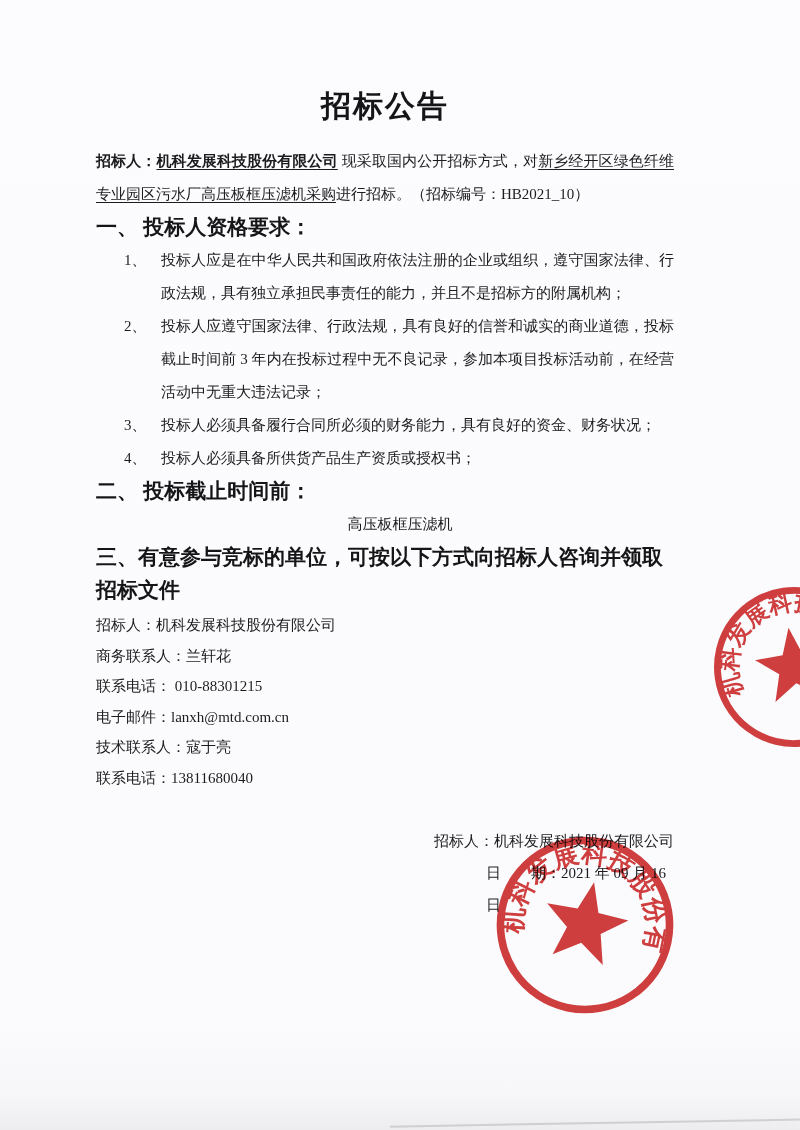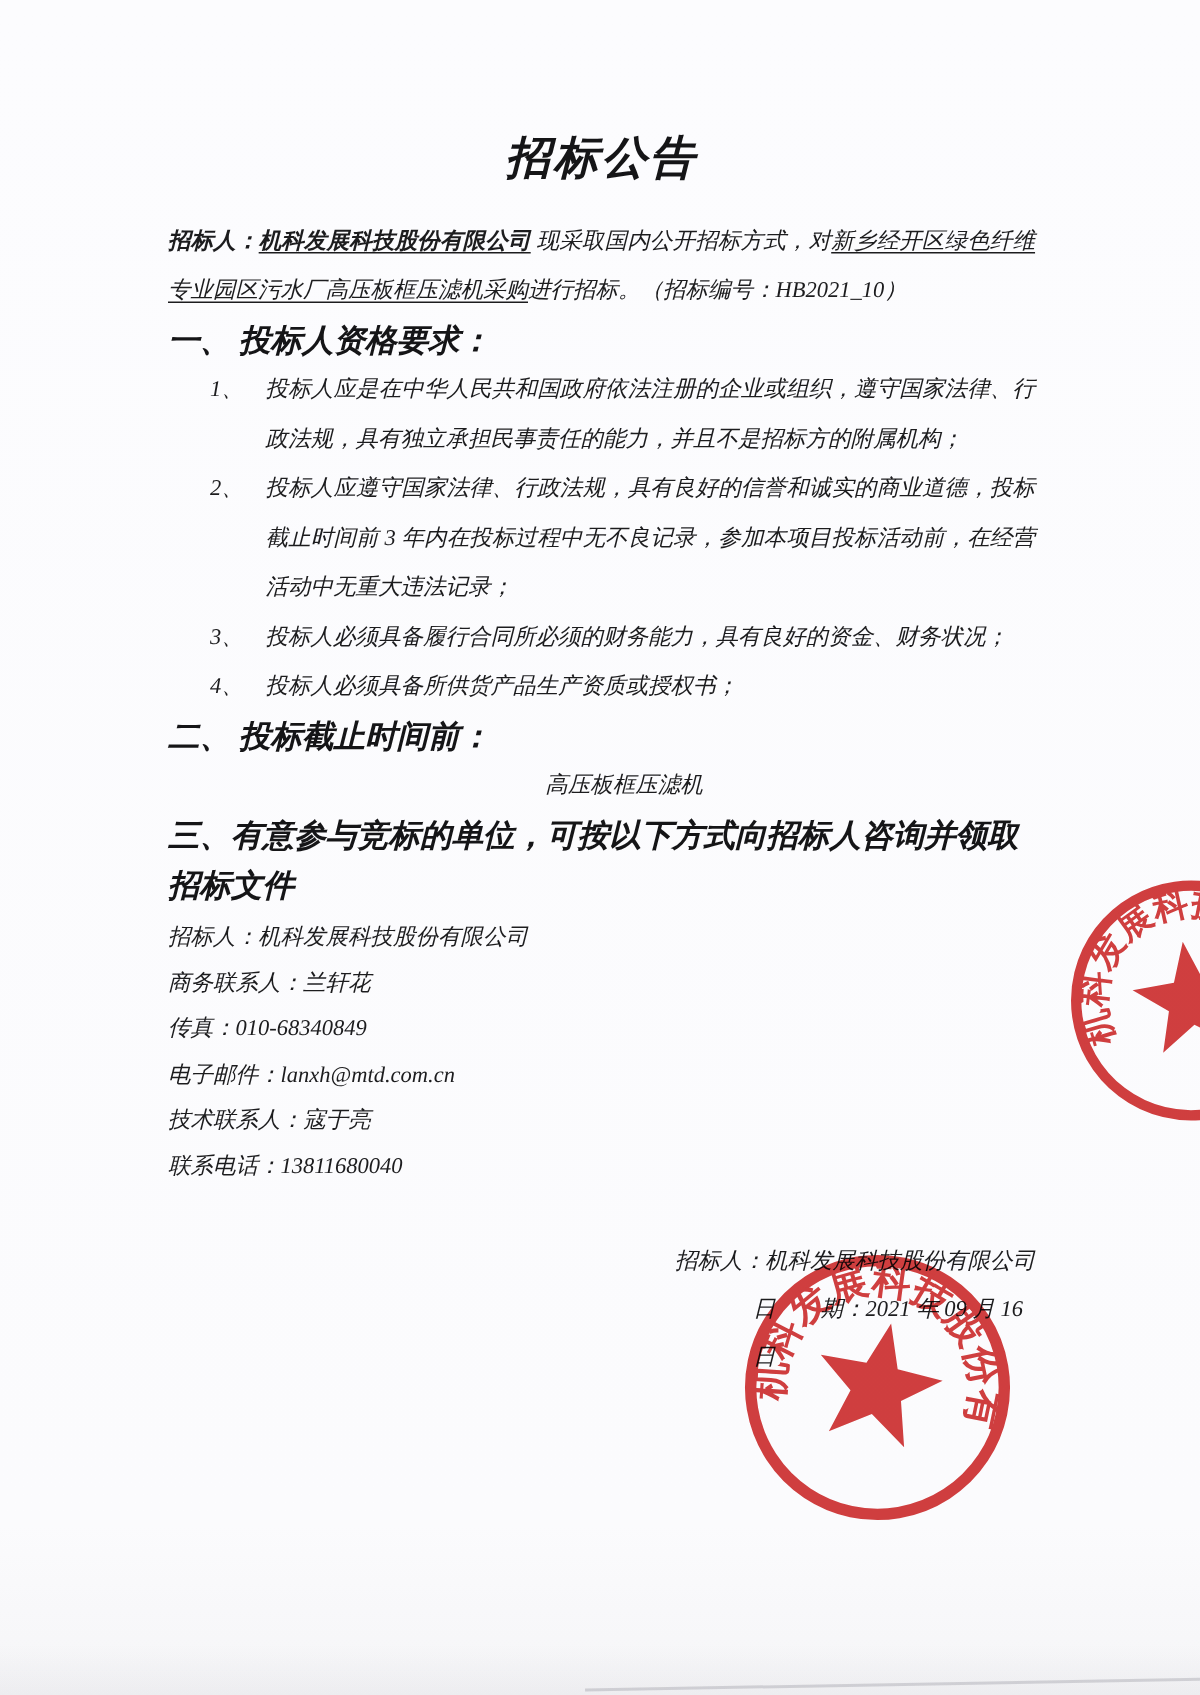--- a/index.html
+++ b/index.html
@@ -13,21 +13,21 @@
   }
   .page::after {
     content:""; position:absolute; left:0; right:0; bottom:0; height:34px;
     background:linear-gradient(180deg,rgba(0,0,0,0) 0%,rgba(110,110,125,0.06) 100%);
     pointer-events:none;
   }
   .paper-edge {
     position:absolute; bottom:6px; left:390px; width:420px; height:2px;
     background:rgba(150,150,158,0.35); transform:rotate(-1deg);
   }
-  .content { position:absolute; left:112px; top:86px; width:578px;font-style:italic; }
+  .content { position:absolute; left:96px; top:86px; width:578px; }
   .title {
     font-size:30px; font-weight:700; text-align:center;
     letter-spacing:2px; margin:0 0 20px 0; line-height:1.3; color:#151517;
   }
   .bodytext { font-size:15px; }
   .intro { margin:0; line-height:33px; text-align:justify; }
   .b { font-weight:700; }
   .u { text-decoration:underline; text-underline-offset:3px; }
   h2.sec {
     font-size:21px; font-weight:700; margin:0; line-height:33px; color:#151517;
@@ -84,21 +84,21 @@
     </div>
 
     <h2 class="sec">二、 投标截止时间前：</h2>
     <p class="sec2-content">高压板框压滤机</p>
 
     <h2 class="sec">三、有意参与竞标的单位，可按以下方式向招标人咨询并领取招标文件</h2>
 
     <div class="contacts">
       <div class="contact-line">招标人：机科发展科技股份有限公司</div>
       <div class="contact-line">商务联系人：兰轩花</div>
-      <div class="contact-line">传真：010-68340849</div>
+      <div class="contact-line">联系电话： 010-88301215</div>
       <div class="contact-line">电子邮件：lanxh@mtd.com.cn</div>
       <div class="contact-line">技术联系人：寇于亮</div>
       <div class="contact-line">联系电话：13811680040</div>
     </div>
 
     <div class="signature">
       <div class="sig-bidder">招标人：机科发展科技股份有限公司</div>
       <div class="sig-date">日　　期：2021 年 09 月 16 日</div>
     </div>
 

